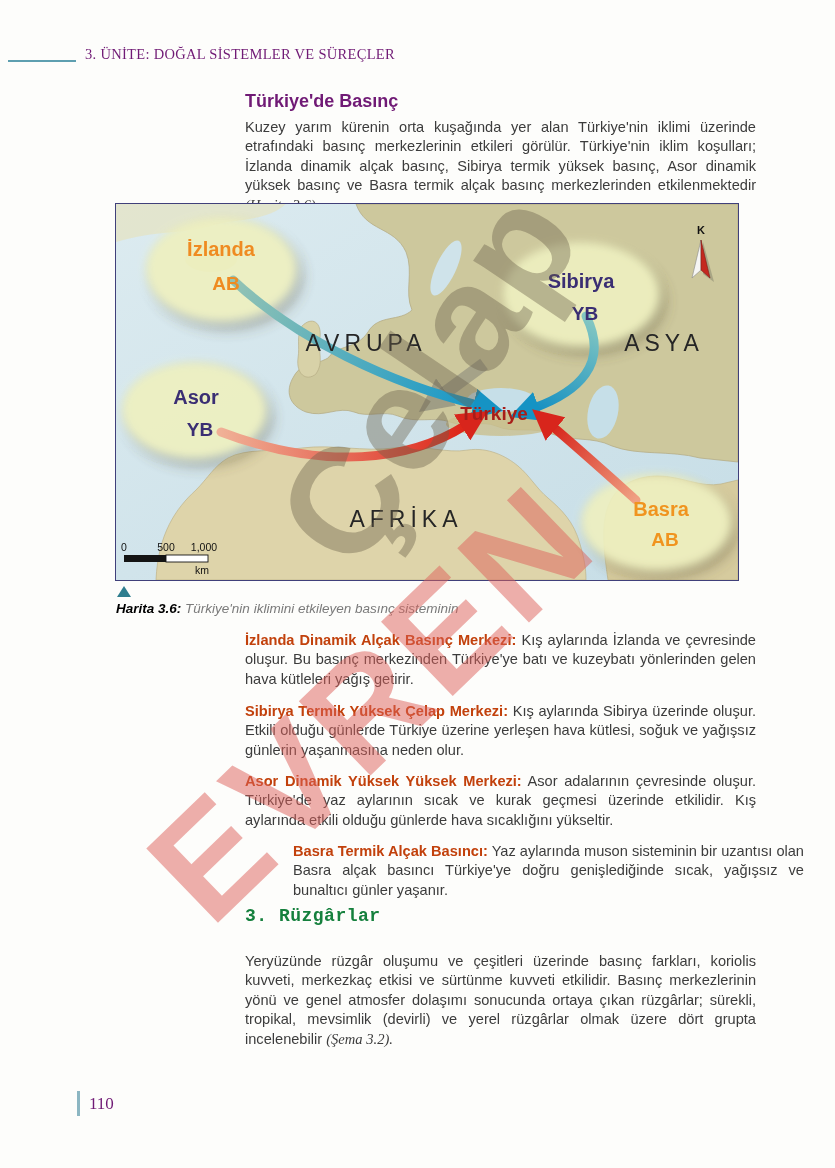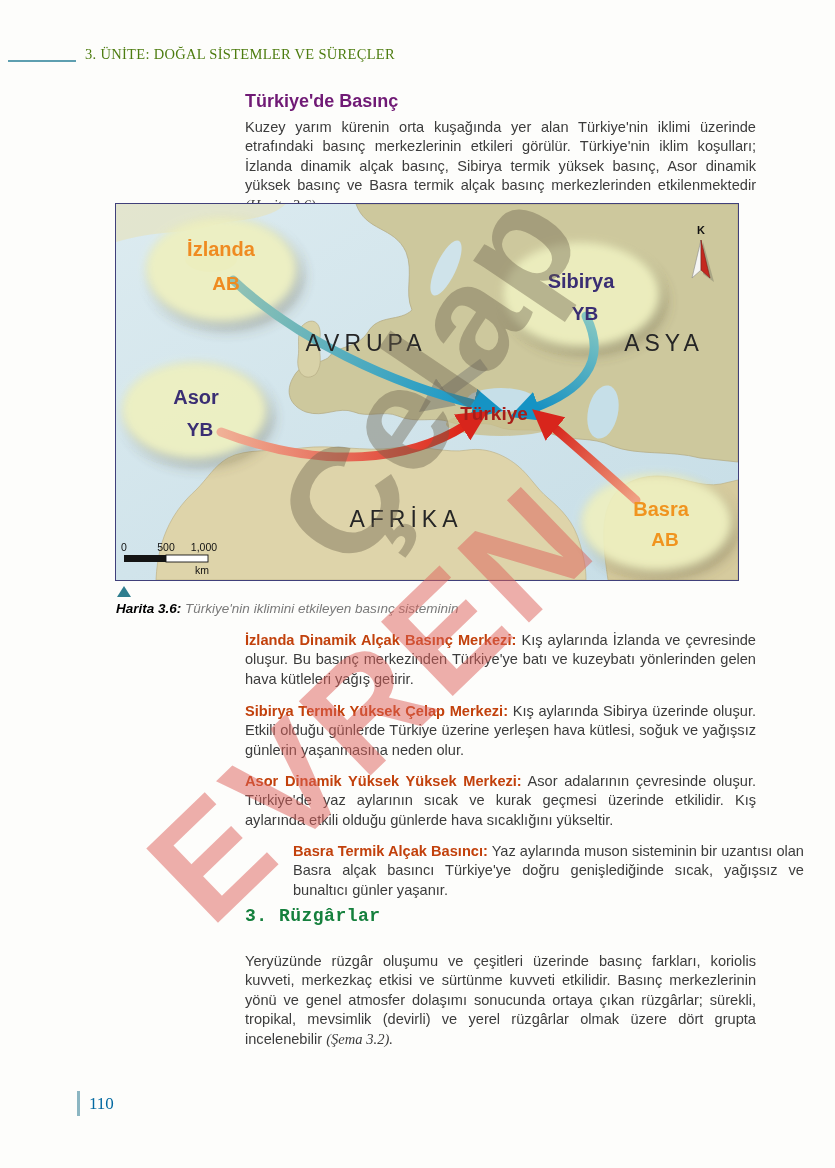--- a/index.html
+++ b/index.html
@@ -8,21 +8,21 @@
     position:relative;
     background:#fdfdfb;
     font-family:"Liberation Sans", sans-serif;
     overflow:hidden;
   }
   
   .hdr-line { position:absolute; left:8px; top:60px; width:68px; border-top:2px solid #5e9fb0; }
   .hdr-text {
     position:absolute; left:85px; top:46px;
     font-family:"Liberation Serif", serif;
-    font-size:14.5px; color:#4d7c0f; letter-spacing:.3px;
+    font-size:14.5px; color:#701a75; letter-spacing:.3px;
   }
   
   .col { position:absolute; left:245px; width:511px; }
   .sec-title { top:91px; font-size:18px; font-weight:bold; color:#701a75; }
   .par {
     font-size:14.6px; line-height:19.4px; color:#3c3c3c;
     text-align:justify;
   }
   .par b { color:#c2410c; }
   .par i { font-style:italic;font-family:Liberation Serif, serif; }
@@ -46,21 +46,21 @@
   }
   .caption {
     position:absolute; left:116px; top:601px; width:600px;
     font-size:13.5px; font-style:italic; color:#7a7a7a;
   }
   .caption b { color:#000000; }
   
   .pg-bar { position:absolute; left:77px; top:1091px; width:3px; height:25px; background:#8cb6c2; }
   .pg-num {
     position:absolute; left:89px; top:1094px;
-    font-family:"Liberation Serif", serif; font-size:17px; color:#0369a1;
+    font-family:"Liberation Serif", serif; font-size:17px; color:#701a75;
   }
   
   .wm-red {
     position:absolute; left:235px; top:782px;
     font-size:150px; font-weight:bold; letter-spacing:6px;
     color:rgba(222,96,90,0.5);
     transform:rotate(-44deg); transform-origin:0 100%;
     z-index:30; pointer-events:none; white-space:nowrap;
   }
   svg text { font-family:"Liberation Sans", sans-serif; }

